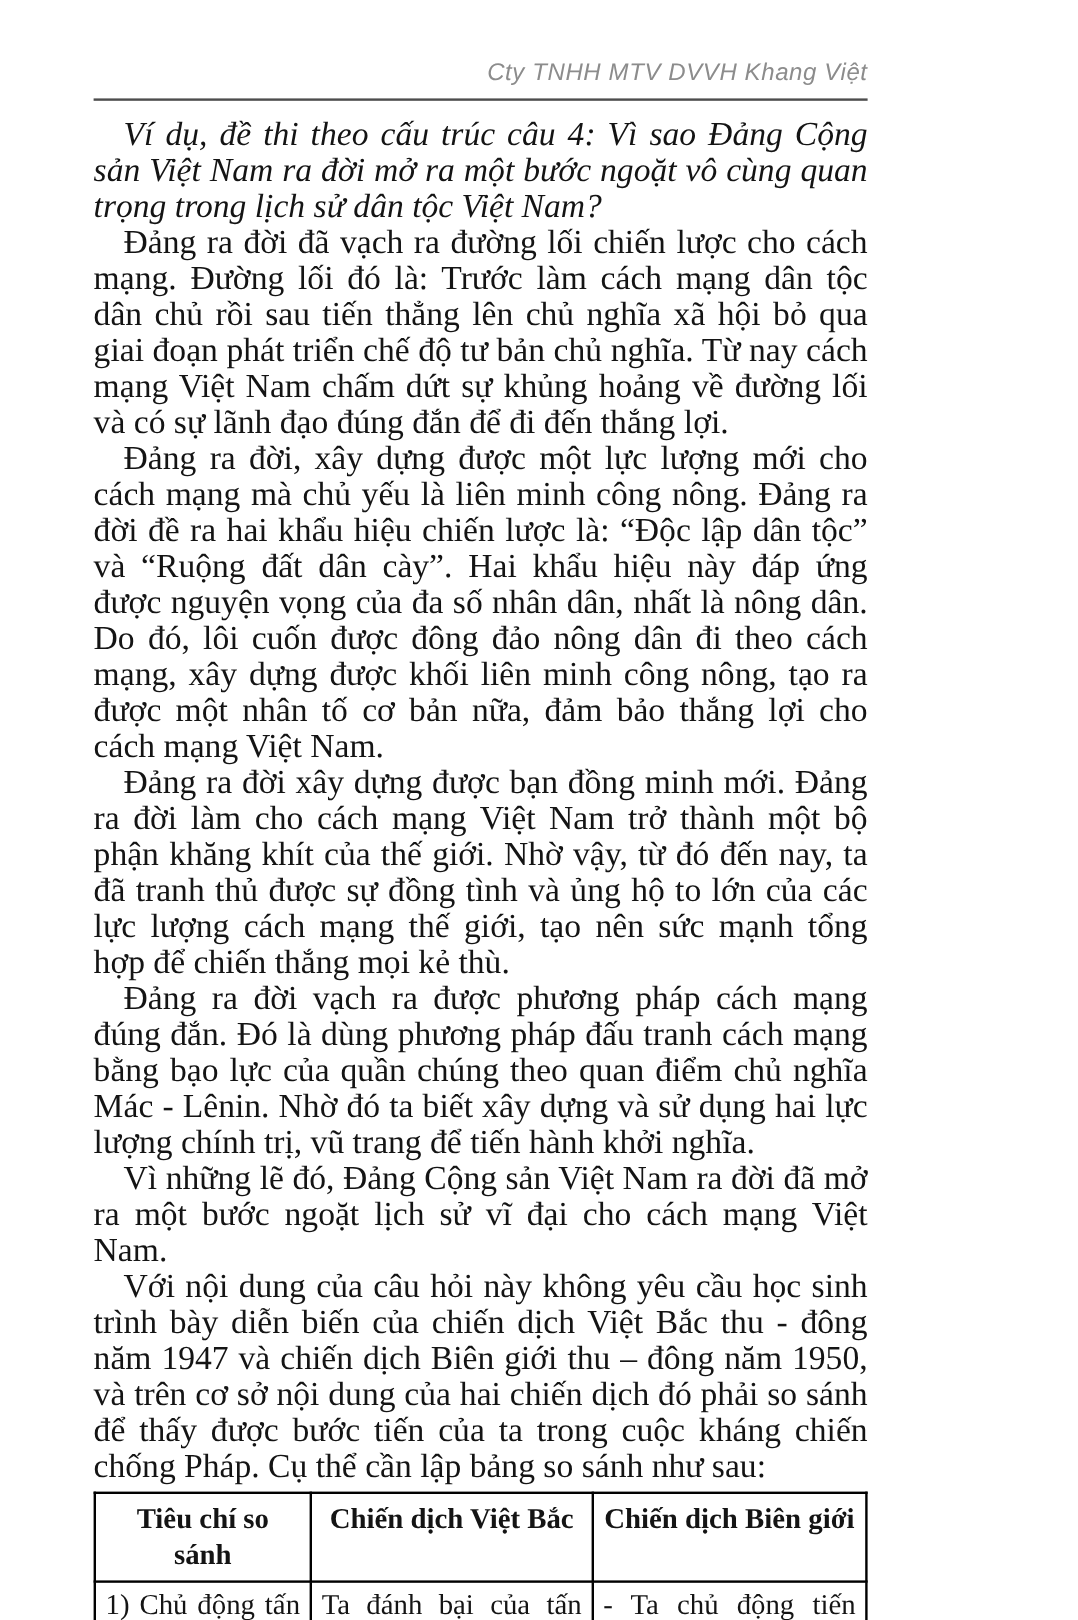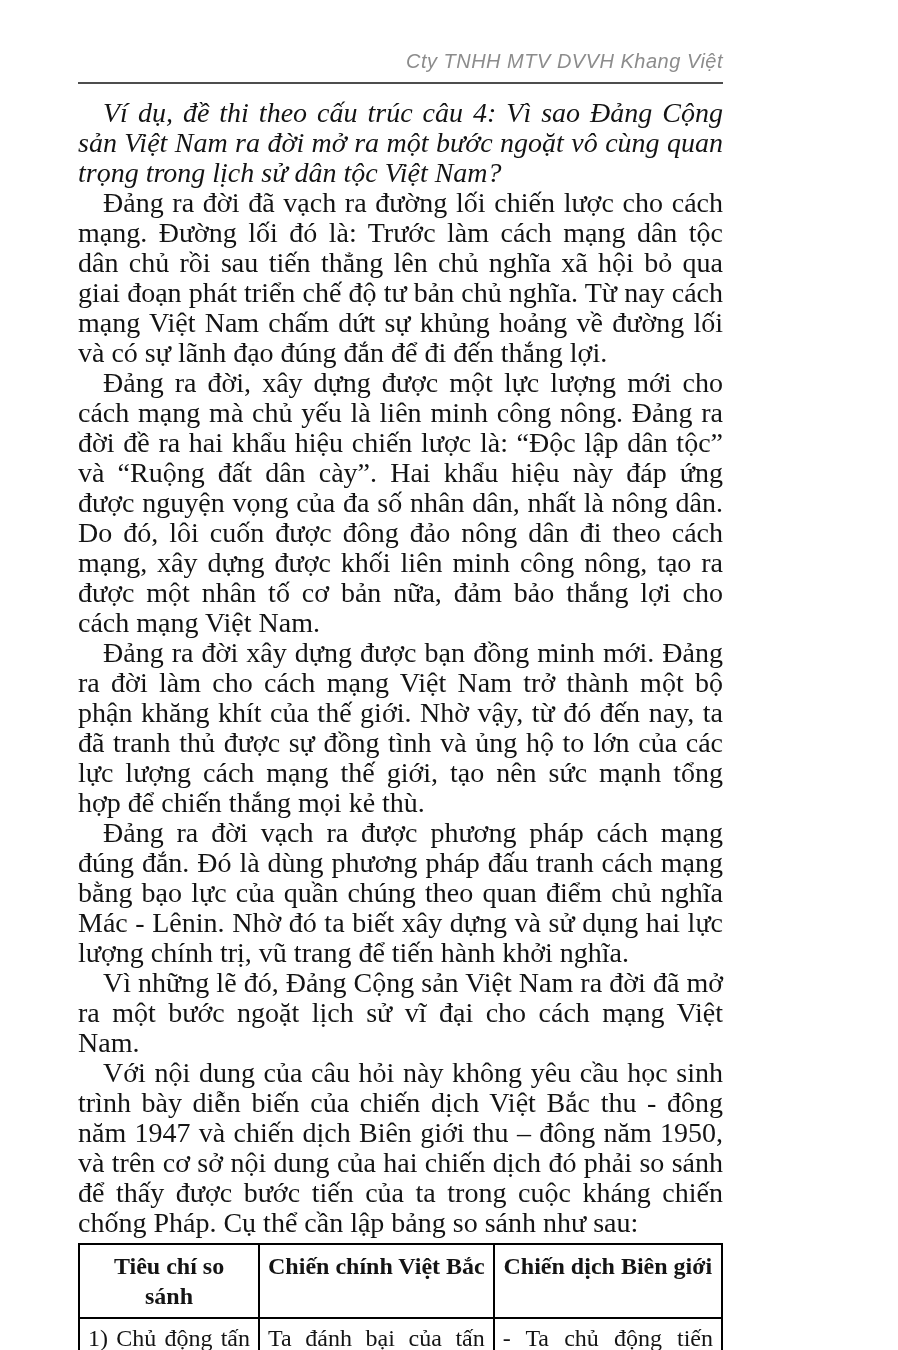--- a/index.html
+++ b/index.html
@@ -102,21 +102,21 @@
 
   <table class="compare-table">
     <colgroup>
       <col class="c1">
         <col class="c2">
         <col class="c3">
     </colgroup>
     <thead>
       <tr id="table-head-row">
           <th>Tiêu chí so sánh</th>
-          <th>Chiến chính Việt Bắc</th>
+          <th>Chiến dịch Việt Bắc</th>
           <th>Chiến dịch Biên giới</th>
         </tr>
     </thead>
     <tbody id="table-body">
         <tr>
           <td>1) Chủ động tấn công địch</td>
           <td>Ta đánh bại của tấn công lên Việt Bắc của địch</td>
           <td>- Ta chủ động tiến công địch</td>
         </tr>
         <tr>

